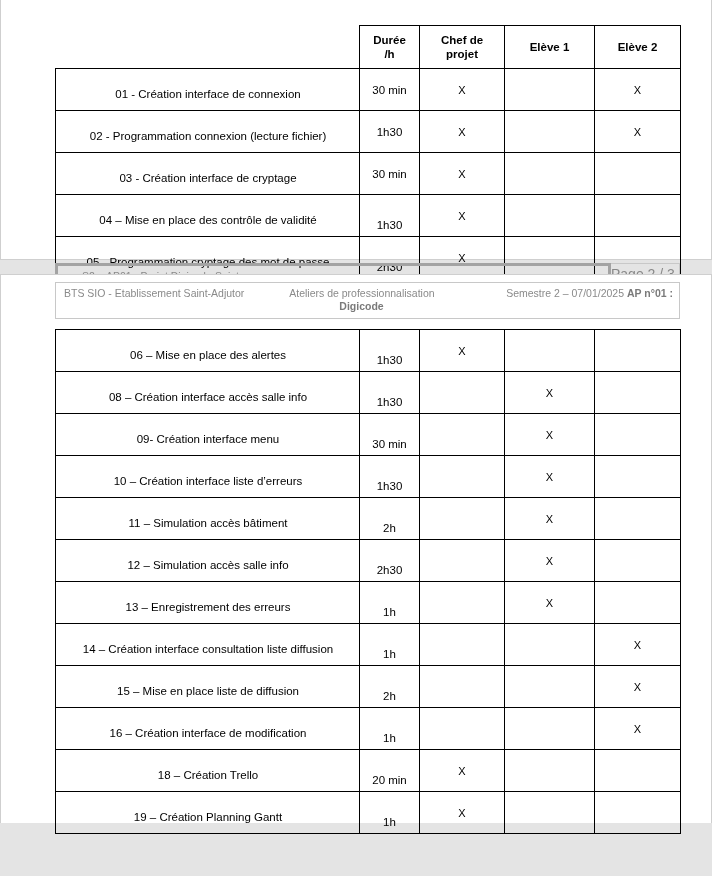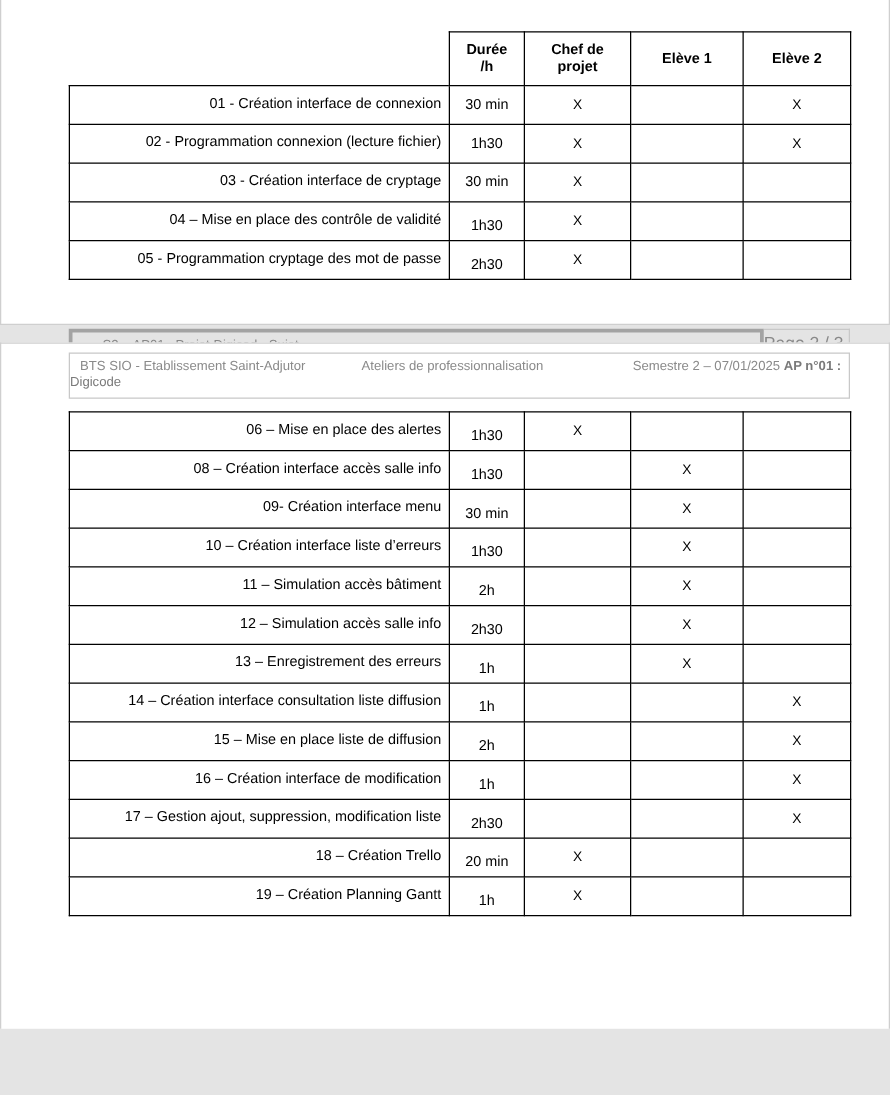--- a/index.html
+++ b/index.html
@@ -59,22 +59,22 @@
     line-height: 1.25;
     height: 38px;
     padding: 2px 3px;
   }
   th.head-blank {
     border: none;
     background: transparent;
   }
 
   td.cell-desc {
-    padding: 4px 6px 4px 7px;
-    text-align: right;
+    padding: 15px 6px 4px 7px;
+    text-align: center;
     height: 22px;
     line-height: 1.2;
   }
   td.cell-duree {
     text-align: center;
     vertical-align: bottom;
     padding-bottom: 5px;
     font-size: 11.5px;
   }
   td.cell-mark {
@@ -148,22 +148,22 @@
     align-items: baseline;
     padding: 4px 6px 0 8px;
     white-space: nowrap;
     gap: 34px;
   }
   .hdr-left   { width: 228px; }
   .hdr-mid    { width: 218px; }
   .hdr-right  { flex: 1 1 auto; text-align: right; }
   .hdr-bold   { font-weight: bold; color: #7a7a7a; }
   .header-row2 {
-    text-align: left;
-    font-weight: normal;
+    text-align: center;
+    font-weight: bold;
     color: #7a7a7a;
     margin-top: 1px;
     padding-right: 12px;
   }
 </style>
 </head>
 <body>
 
 <div class="page page-one">
 
@@ -325,27 +325,20 @@
             <td class="cell-mark">X</td>
           </tr>
           <tr>
             <td class="cell-desc">16 – Création interface de modification</td>
             <td class="cell-duree">1h</td>
             <td class="cell-mark"></td>
             <td class="cell-mark"></td>
             <td class="cell-mark">X</td>
           </tr>
           <tr>
-            <td class="cell-desc">17 – Gestion ajout, suppression, modification liste</td>
-            <td class="cell-duree">2h30</td>
-            <td class="cell-mark"></td>
-            <td class="cell-mark"></td>
-            <td class="cell-mark">X</td>
-          </tr>
-          <tr>
             <td class="cell-desc">18 – Création Trello</td>
             <td class="cell-duree">20 min</td>
             <td class="cell-mark">X</td>
             <td class="cell-mark"></td>
             <td class="cell-mark"></td>
           </tr>
           <tr>
             <td class="cell-desc">19 – Création Planning Gantt</td>
             <td class="cell-duree">1h</td>
             <td class="cell-mark">X</td>

